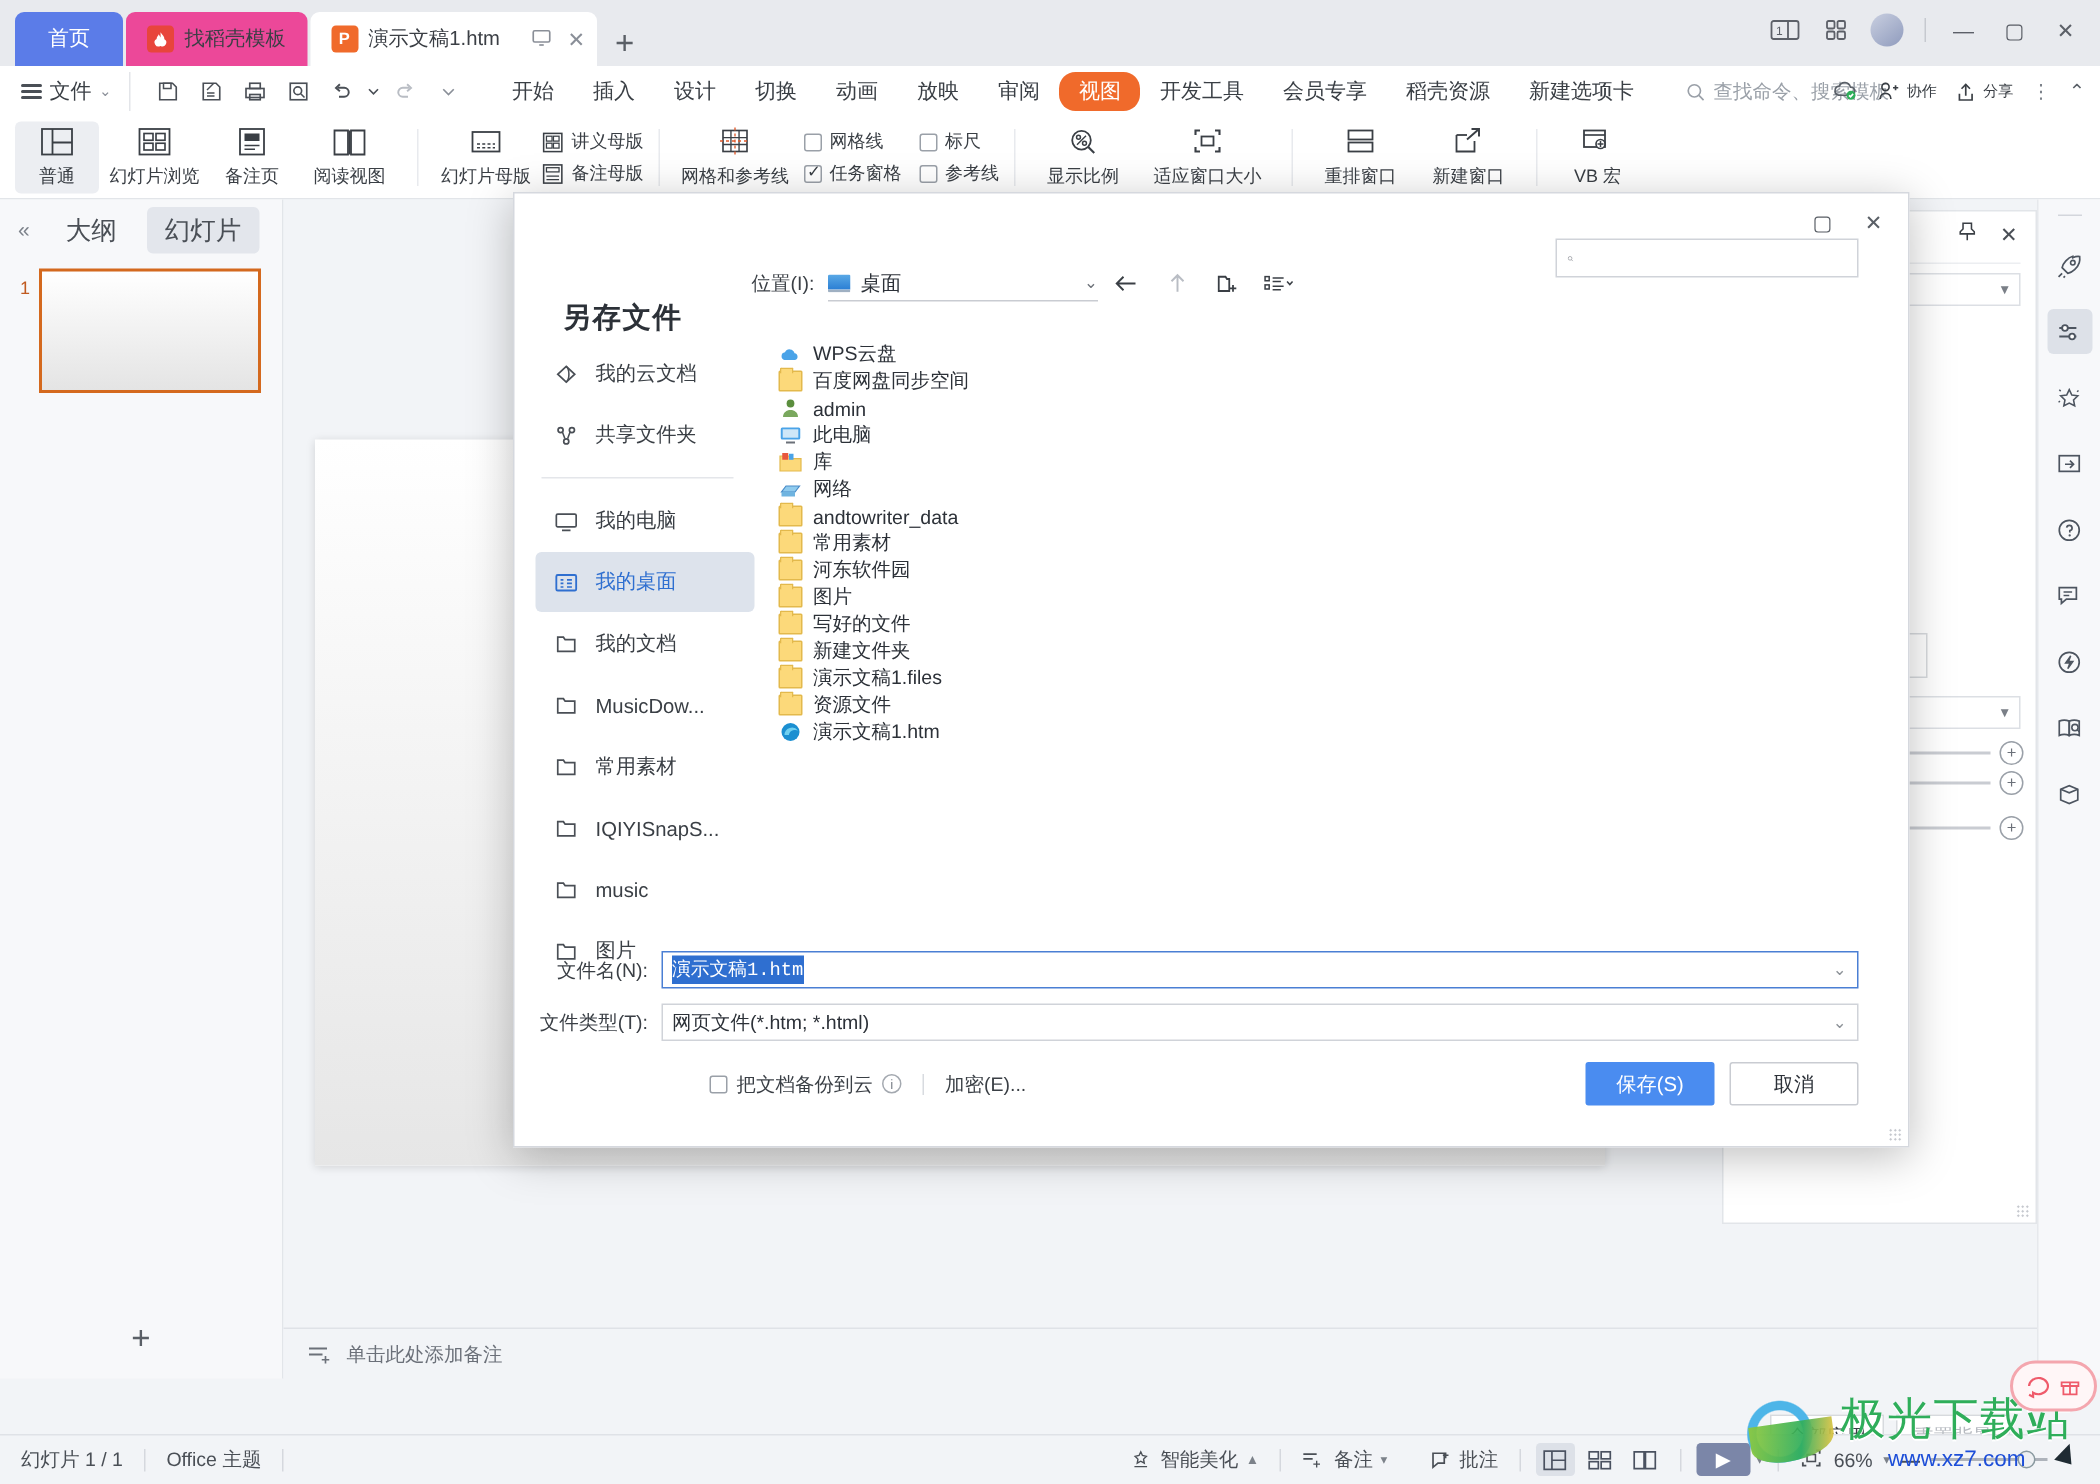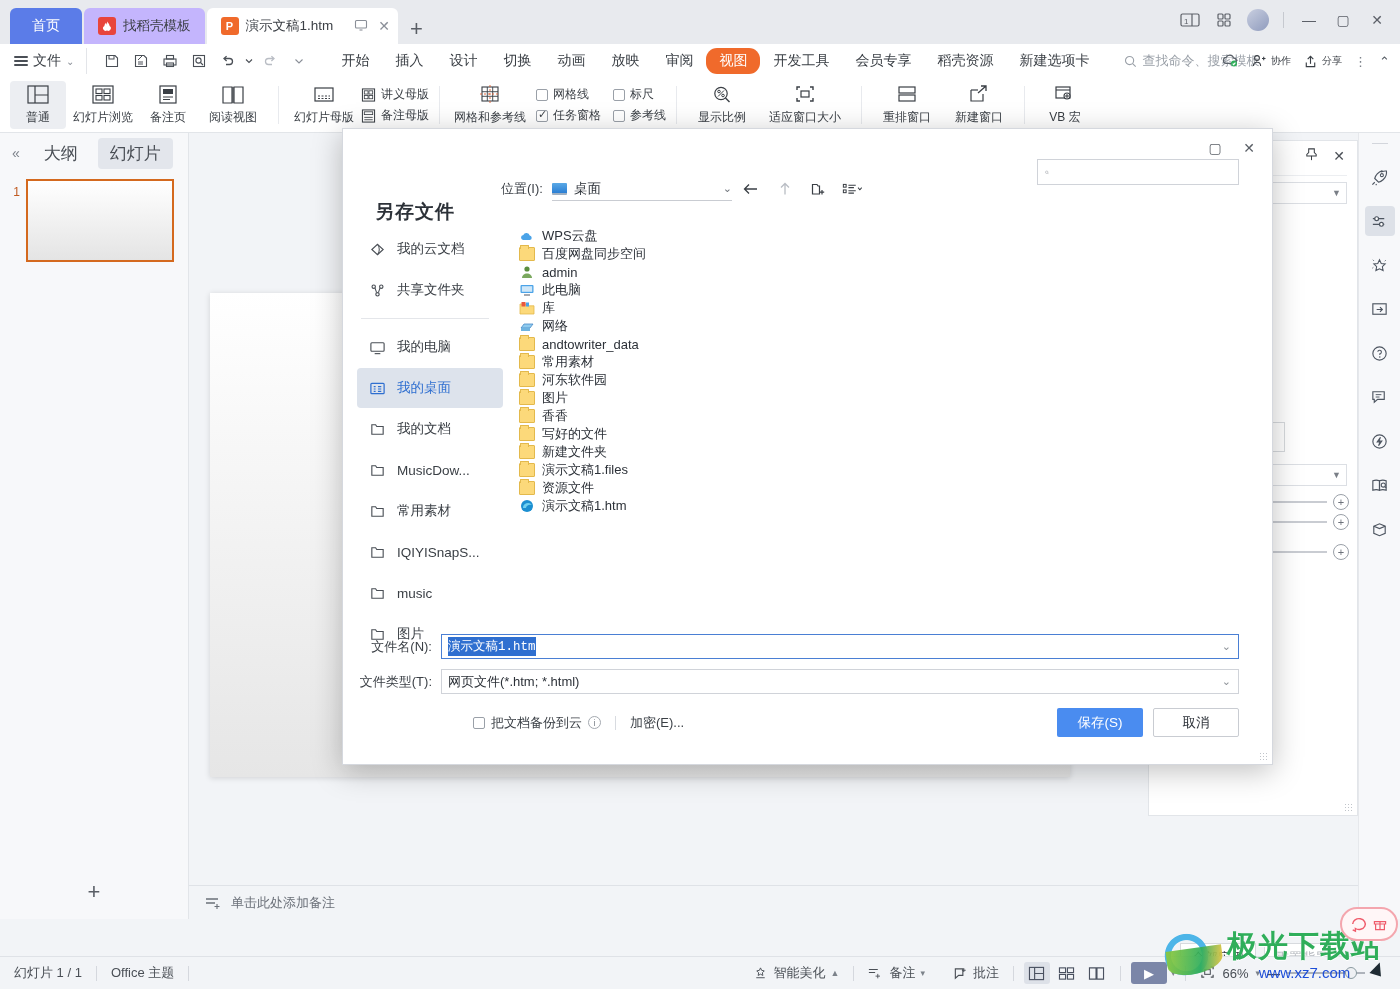--- a/index.html
+++ b/index.html
@@ -11,21 +11,21 @@
   }
   #app{ position:relative; width:1400px; height:989px; background:#f2f4f7; }
 
   
   .tabbar{ position:absolute; left:0; top:0; width:1400px; height:44px;
            background:#e8eaee; display:flex; align-items:flex-end; }
   .tab{ height:36px; display:flex; align-items:center; gap:7px;
         padding:0 14px; margin-right:2px; border-radius:6px 6px 0 0;
         font-size:13.5px; color:#3b3f45; cursor:pointer; white-space:nowrap;margin-top:18px; }
   .tab.home{ background:#5b7ce8; color:#fff; font-size:14px; padding:0 22px; margin-left:10px;}
-  .tab.tmpl{ background:#c4b5fd; }
+  .tab.tmpl{ background:#ec4899; }
   .tab.active{ background:#fff; padding-right:8px; }
   .tab-ico{ width:18px;height:18px;border-radius:3px;display:inline-flex;
             align-items:center;justify-content:center;font-size:11px;color:#fff;font-weight:bold;}
   .ico-red{ background:#e8453c; }
   .ico-orange{ background:#f06a2b; }
   .tab-actions{ display:flex; align-items:center; gap:10px; margin-left:14px; color:#8a8f98; }
   .tab-actions span{ cursor:pointer; font-size:14px; }
   .newtab{ margin-left:10px; font-size:22px; color:#5a5f66; cursor:pointer; line-height:1; padding-bottom:4px;}
   .win-ctrl{ position:absolute; right:8px; top:6px; display:flex; align-items:center; gap:4px; }
   .win-ctrl .wbtn{ width:30px;height:28px;display:flex;align-items:center;justify-content:center;
@@ -137,21 +137,21 @@
             border-radius:3px; color:#4a5160; cursor:pointer;}
   .viewbtn.on{ background:#dde1e8; }
   .playbtn{ width:36px;height:22px;background:#7b86a8;border-radius:3px;display:flex;
             align-items:center;justify-content:center;color:#fff;cursor:pointer;}
   .zoomtrack{ width:78px;height:2px;background:#aeb3bb;position:relative; }
   .zoomknob{ position:absolute; left:58px; top:-5px; width:12px;height:12px;border-radius:50%;
              background:#eef0f3;border:1px solid #8a9aa0; }
 
   
   .wm{ position:absolute; right:18px; bottom:8px; pointer-events:none; }
-  .wm-main{ font-size:30px; font-weight:bold; color:#2fae5a; letter-spacing:1px;
+  .wm-main{ font-size:30px; font-weight:normal; color:#2fae5a; letter-spacing:1px;
             text-shadow:0 1px 0 #fff; }
   .wm-url{ font-size:15px; color:#1d4ed8; text-align:center; margin-top:-3px; }
   .wm-swirl{ position:absolute; left:-66px; top:4px; width:62px;height:44px;
              border-radius:50% 50% 45% 45%; background:
              radial-gradient(circle at 40% 55%, transparent 34%, #4db5e8 36%, #4db5e8 48%, transparent 50%);
              transform:rotate(-14deg); }
   .wm-leaf{ position:absolute; left:-60px; top:22px; width:56px;height:26px;
             background:linear-gradient(100deg,#8fc93a,#2fae5a 60%,#f2c53d); border-radius:0 0 60% 40%;
             transform:rotate(-8deg); opacity:.92;}
   .badge-chat{ position:absolute; right:2px; bottom:48px; width:58px;height:34px;
@@ -964,24 +964,20 @@
         <div class="f-row">
           <span class="fi folder"></span>
           <span>河东软件园</span>
         </div>
         <div class="f-row">
           <span class="fi folder"></span>
           <span>图片</span>
         </div>
         <div class="f-row">
           <span class="fi folder"></span>
-          <span>香香</span>
-        </div>
-        <div class="f-row">
-          <span class="fi folder"></span>
           <span>写好的文件</span>
         </div>
         <div class="f-row">
           <span class="fi folder"></span>
           <span>新建文件夹</span>
         </div>
         <div class="f-row">
           <span class="fi folder"></span>
           <span>演示文稿1.files</span>
         </div>

